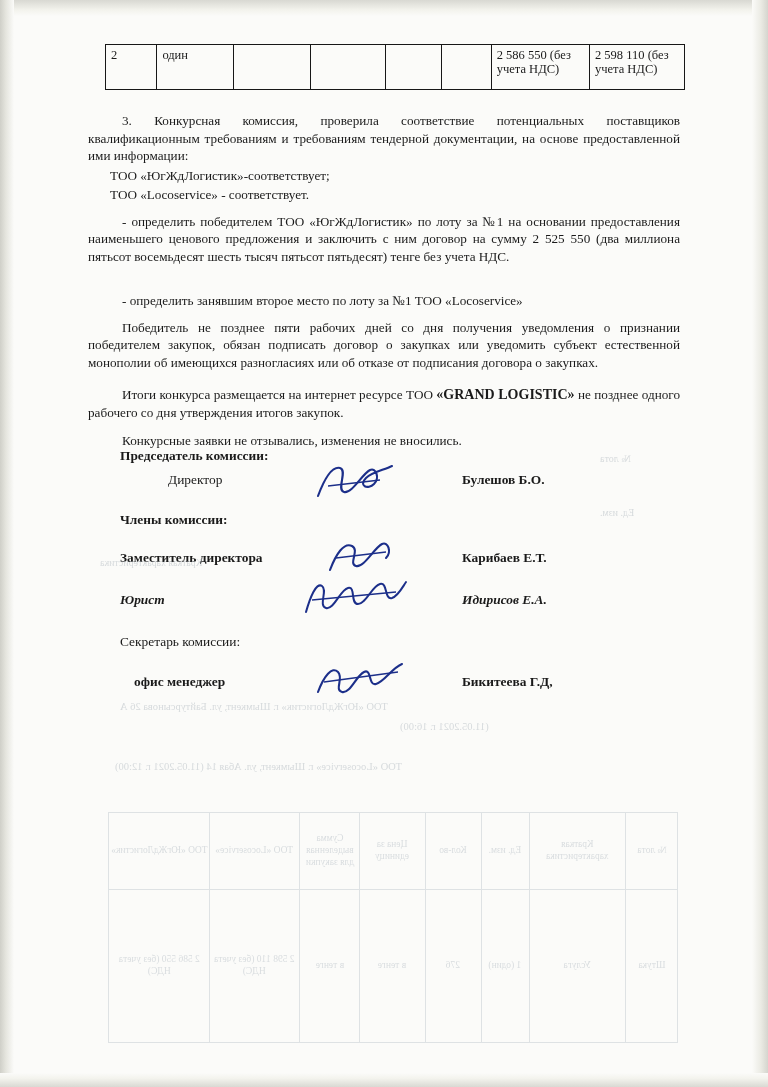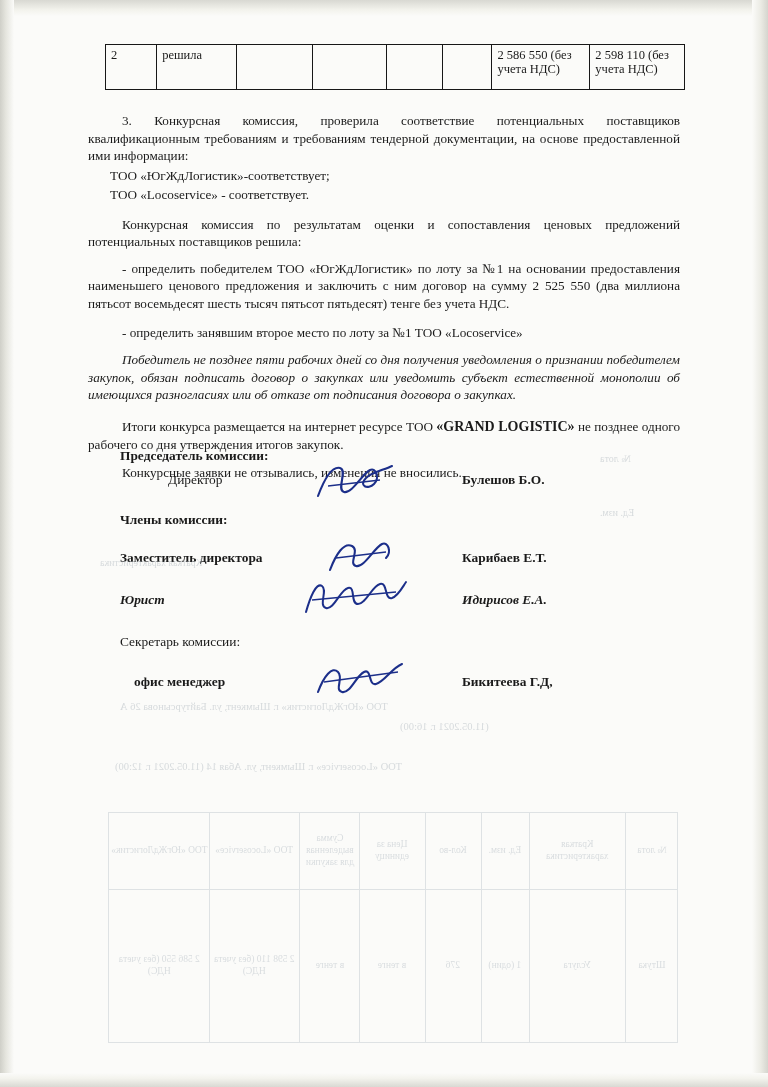--- a/index.html
+++ b/index.html
@@ -158,43 +158,42 @@
   <div class="paper-edge-left"></div>
   <div class="paper-edge-right"></div>
   <div class="paper-edge-bottom"></div>
 
   <div class="ghost" style="left:150px; top:62px;">&nbsp;</div>
 
   <table class="top-table">
     <tbody>
         <tr>
       <td class="c-num">2</td>
-      <td class="c-name">решила</td>
+      <td class="c-name">один</td>
       <td class="c-a"></td>
       <td class="c-b"></td>
       <td class="c-c"></td>
       <td class="c-d"></td>
       <td class="c-price1">2 586 550 (без учета НДС)</td>
       <td class="c-price2">2 598 110 (без учета НДС)</td>
     </tr>
   </tbody>
     </table>
 
   <div class="body-text">
     <p class="ind nosp">3. Конкурсная комиссия, проверила соответствие потенциальных поставщиков квалификационным требованиям и требованиям тендерной документации, на основе предоставленной ими информации:</p>
     <p class="nosp" style="text-indent:22px;">ТОО «ЮгЖдЛогистик»-соответствует;</p>
     <p style="text-indent:22px;">ТОО «Locoservice» - соответствует.</p>
 
-    <p class="ind" style="margin-top:12px;">Конкурсная комиссия по результатам оценки и сопоставления ценовых предложений потенциальных поставщиков решила:</p>
 
     <p class="ind">- определить победителем      ТОО «ЮгЖдЛогистик» по лоту за №1 на основании предоставления наименьшего ценового предложения и заключить с ним договор на сумму 2 525 550 (два миллиона пятьсот восемьдесят шесть тысяч пятьсот пятьдесят) тенге без учета НДС.</p>
 
-    <p class="ind" style="margin-top:12px;">- определить занявшим второе место по лоту за №1 ТОО «Locoservice»</p>
-
-    <p class="ind" style="margin-top:5px;font-style:italic;">Победитель не позднее пяти рабочих дней со дня получения уведомления о признании победителем закупок, обязан подписать договор о закупках или уведомить субъект естественной монополии об имеющихся разногласиях или об отказе от подписания договора о закупках.</p>
+    <p class="ind" style="margin-top:27px;">- определить занявшим второе место по лоту за №1 ТОО «Locoservice»</p>
+
+    <p class="ind" style="margin-top:5px;">Победитель не позднее пяти рабочих дней со дня получения уведомления о признании победителем закупок, обязан подписать договор о закупках или уведомить субъект естественной монополии об имеющихся разногласиях или об отказе от подписания договора о закупках.</p>
 
     <p class="ind" style="margin-top:14px;">
       <span>Итоги конкурса размещается на интернет ресурсе ТОО </span><span class="gl">«GRAND LOGISTIC»</span><span> не позднее одного рабочего со дня утверждения итогов закупок.</span>
     </p>
 
     <p class="ind" style="margin-top:10px;">Конкурсные заявки не отзывались, изменения не вносились.</p>
   </div>
 
   <div class="sig-block">
 

